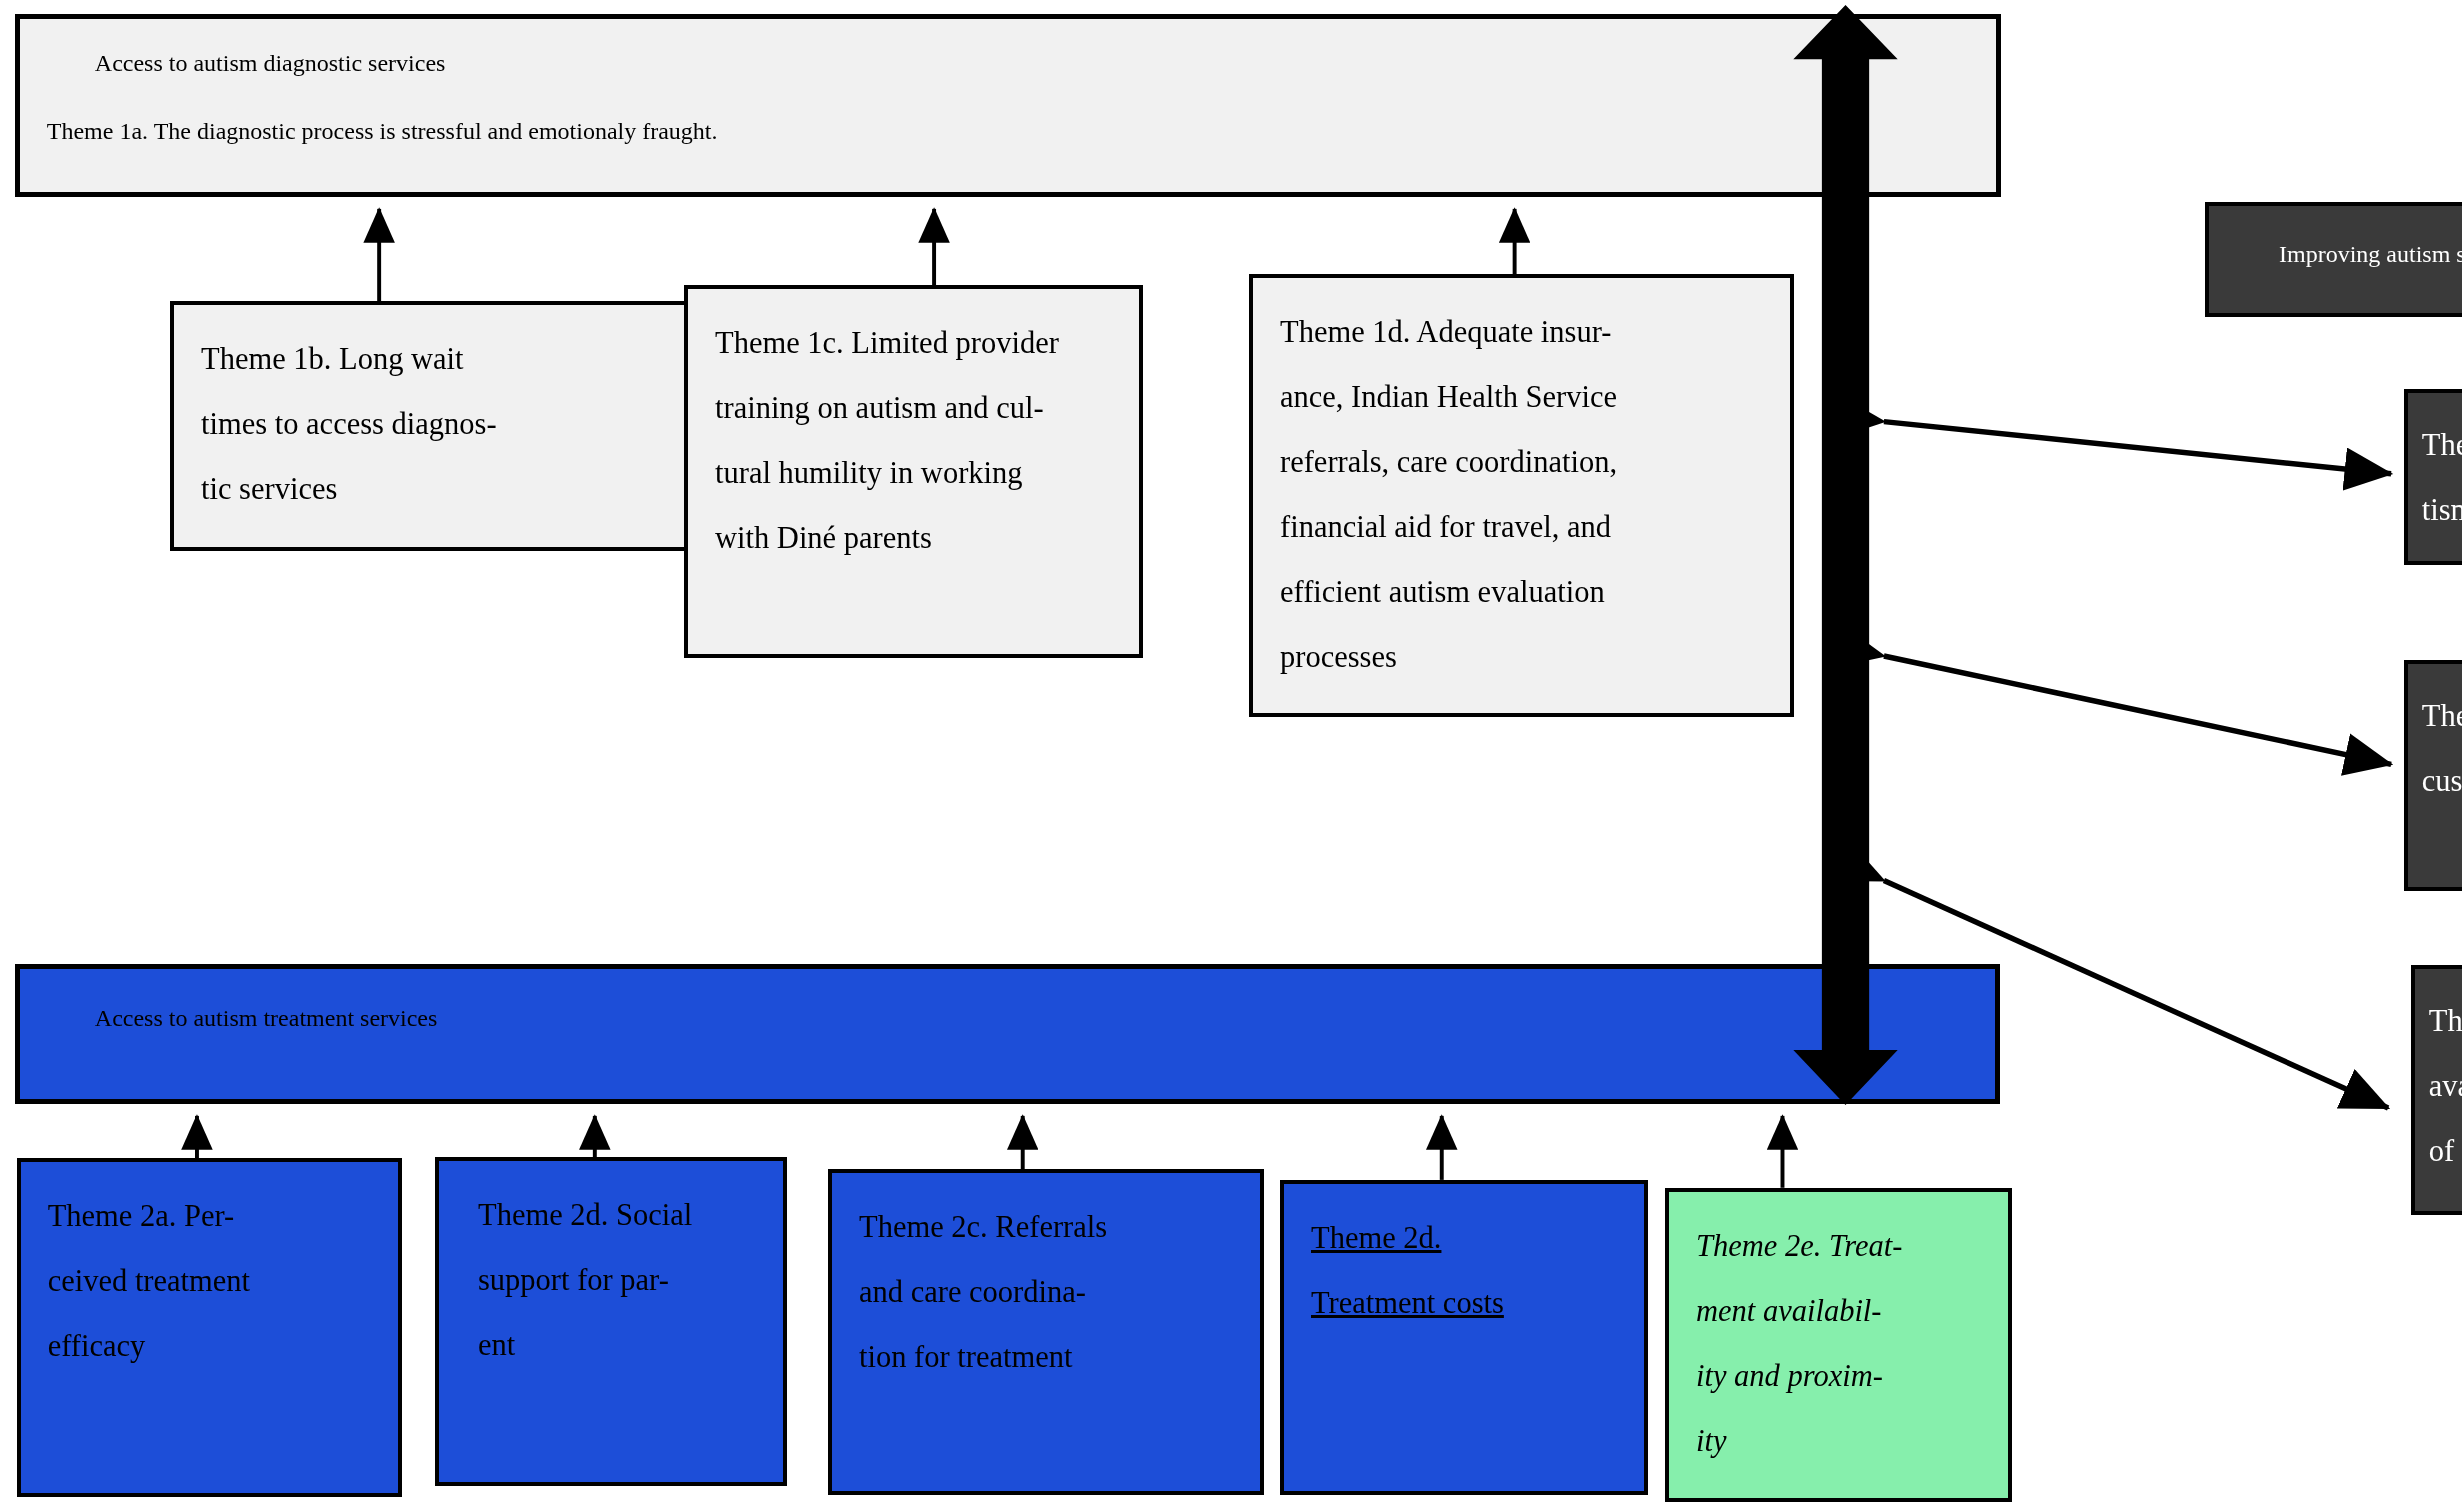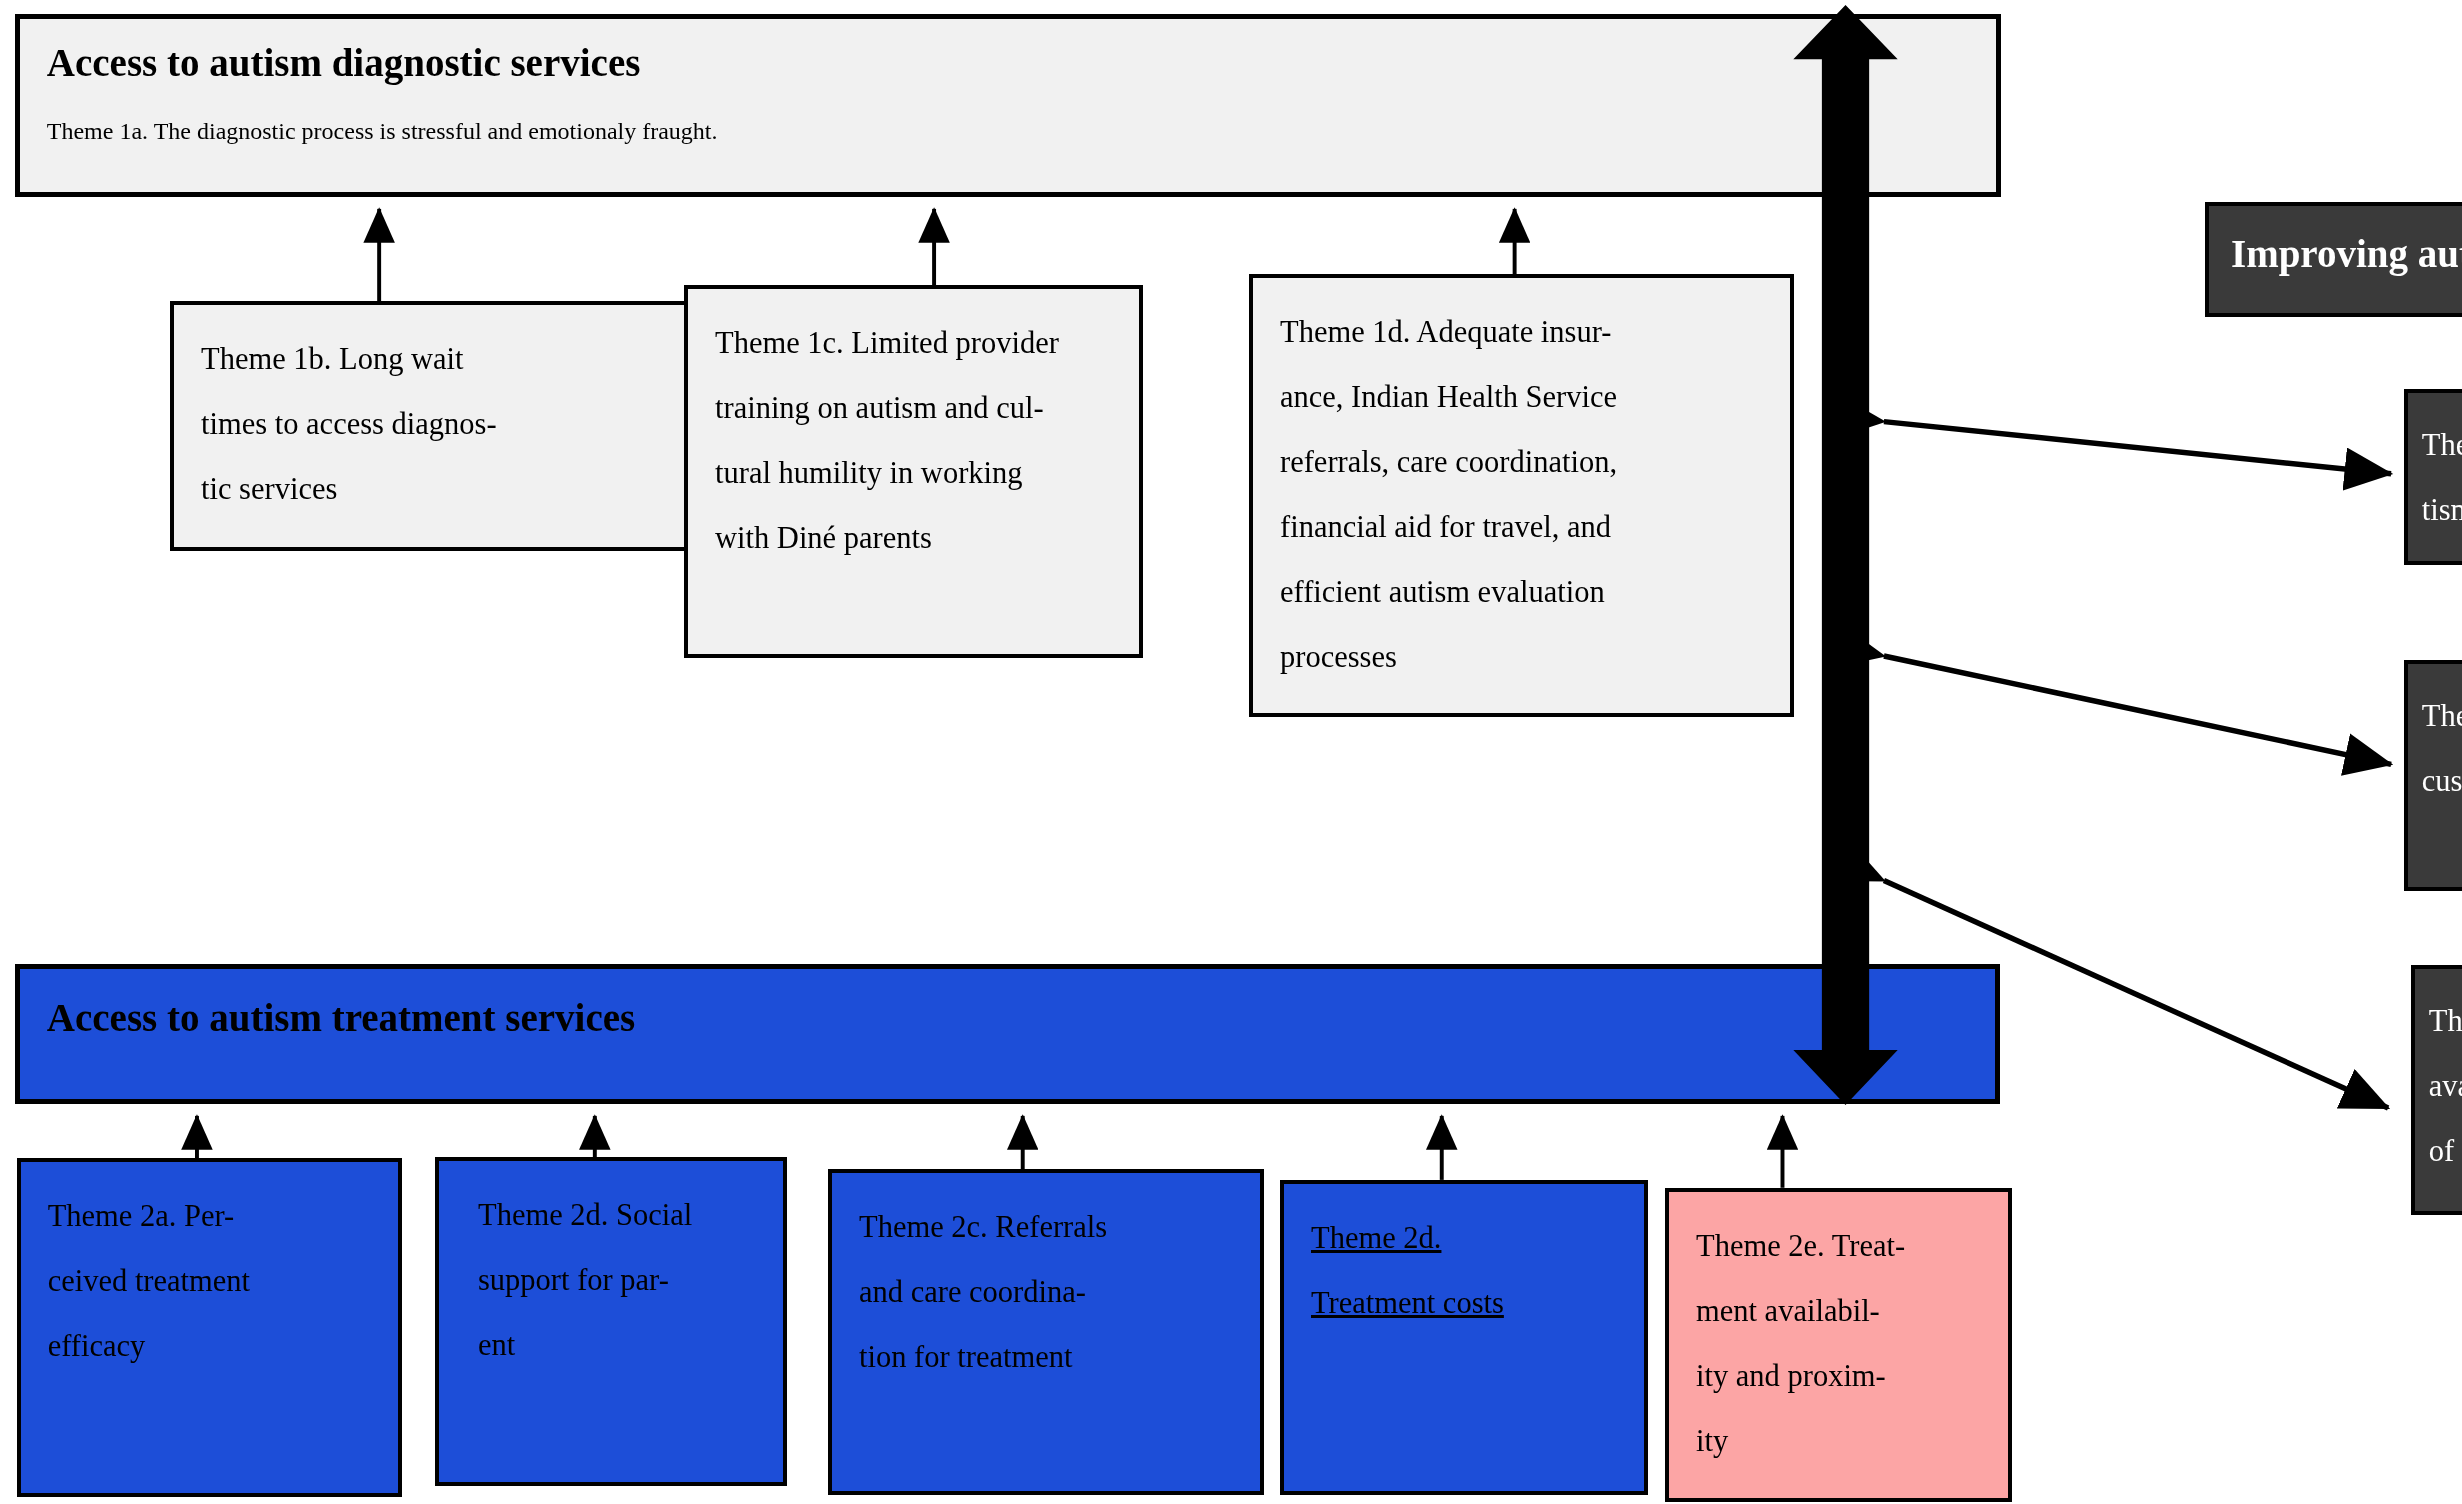--- a/index.html
+++ b/index.html
@@ -12,34 +12,35 @@
     color:#000;
     overflow:hidden;
   }
   .box{
     position:absolute;
     box-sizing:border-box;
     border:4.9px solid #000;
   }
   .light{background:#f1f1f1;}
   .mid{background:#1d4ed8;}
-  .mid2{background:#fca5a5;}
+  .mid2{background:#86efac;font-style:italic;}
   .dark{background:#3a3a3a;color:#ffffff;}
   .hdr{border-width:5.9px;}
   .box-text{
     white-space:pre-line;
     font-size:30.5px;
     line-height:65px;
     padding:22px 9.8px 0 27px;
   }
   .dark .box-text{padding:19.7px 7.4px 0 13.8px;}
   .hdr-title{
-    font-weight:bold;
-    font-size:39px;
+    font-weight:normal;
+    font-size:24px;
     line-height:68px;
+    margin-left:48px;
   }
   .hdr-sub{
     font-size:24px;
     line-height:68px;
   }
   .diag-pad{padding:9.8px 27px 0 27px;}
   .treat-pad{padding:14.8px 27px 0 27px;}
   .improve-pad{padding:13.8px 14.8px 0 22px;}
   svg.overlay{
     position:absolute;

